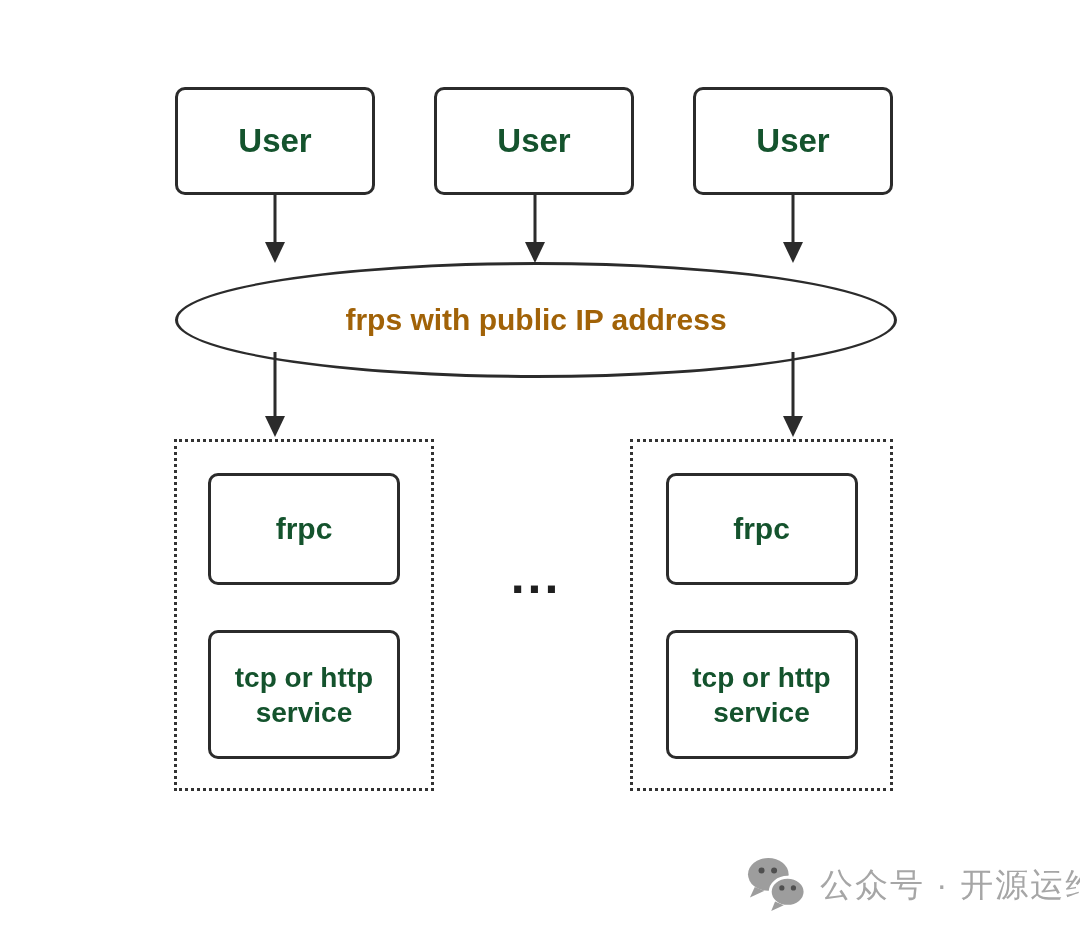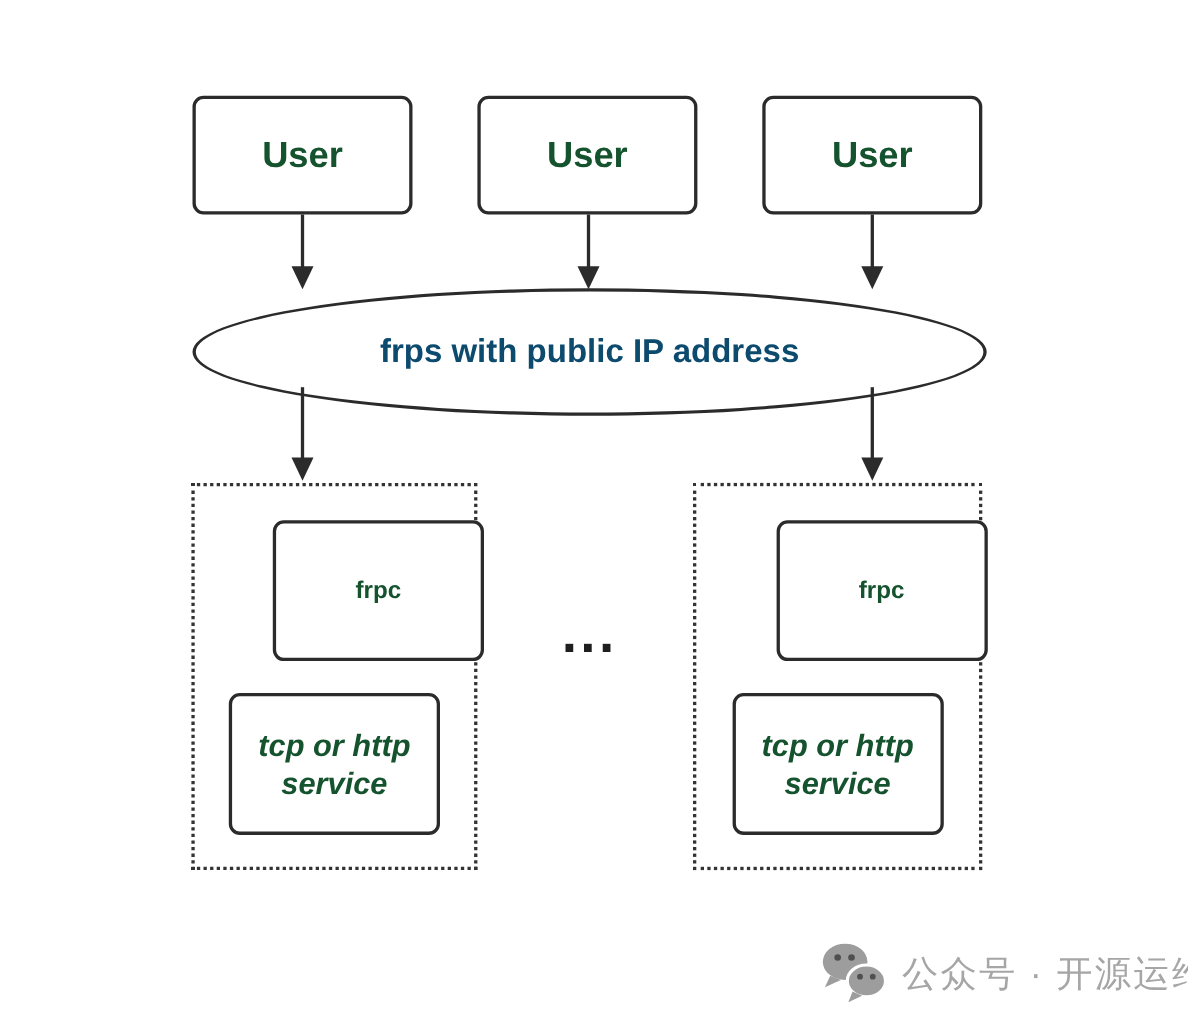--- a/index.html
+++ b/index.html
@@ -16,41 +16,41 @@
     border:3px solid #2b2b2b;
     border-radius:10px;
     background:#fff;
     display:flex;align-items:center;justify-content:center;
     text-align:center;
     color:#14532d;
     font-weight:bold;
     box-sizing:border-box;
   }
   .user-box{width:200px;height:108px;top:87px;font-size:33px;}
-  .frpc-box{width:192px;height:128px;top:31px;font-size:22px;margin-left:40px;}
+  .frpc-box{width:192px;height:112px;top:31px;font-size:30px;}
   .service-box{width:192px;height:129px;top:188px;font-size:28px;line-height:1.25;padding:0 8px;}
   
   .group{
     position:absolute;
     top:439px;width:260px;height:352px;
     border:3px dotted #333333;
     box-sizing:border-box;
     background:transparent;
   }
   .group .frpc-box{left:50%;transform:translateX(-50%);}
-  .group .service-box{left:50%;transform:translateX(-50%);font-style:italic;}
+  .group .service-box{left:50%;transform:translateX(-50%);}
   
   .ellipse{
     position:absolute;
     left:175px;top:262px;width:722px;height:116px;
     border:3px solid #2b2b2b;
     border-radius:50%;
     background:#fff;
     display:flex;align-items:center;justify-content:center;
-    font-size:30px;font-weight:bold;color:#0c4a6e;
+    font-size:30px;font-weight:bold;color:#a16207;
     box-sizing:border-box;
   }
   
   .arrow{position:absolute;width:20px;}
   .arrow .stem{
     position:absolute;left:50%;transform:translateX(-50%);
     top:0;bottom:17px;width:3px;background:#2b2b2b;
   }
   .arrow .head{
     position:absolute;bottom:0;left:50%;transform:translateX(-50%);

